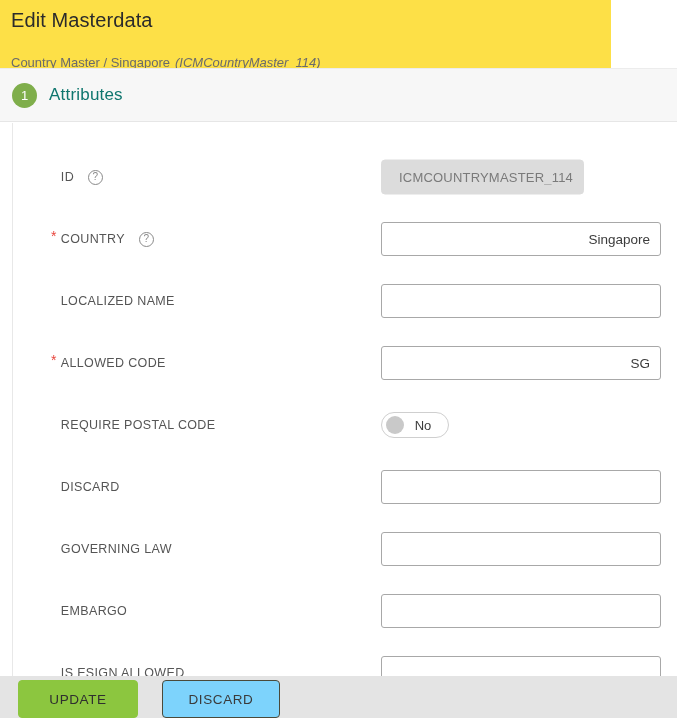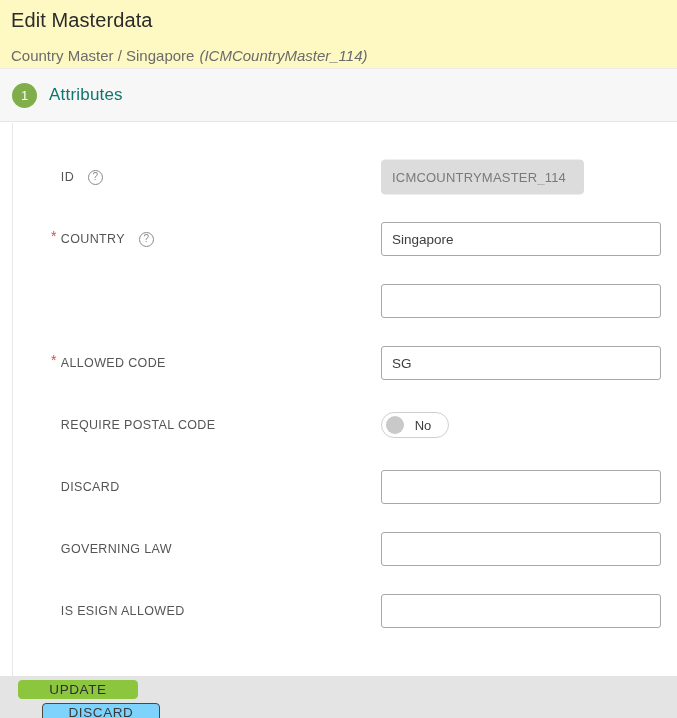--- a/index.html
+++ b/index.html
@@ -20,36 +20,36 @@
     width: 677px;
     height: 718px;
     background: #ffffff;
     overflow: hidden;
   }
 
   
   .title-block {
     position: absolute;
     left: 0; top: 0;
-    width: 677px;
+    width: 611px;
     height: 68px;
-    background: #fef9c3;
+    background: #fde047;
     box-sizing: border-box;
     padding: 7px 0 0 11px;
   }
   .page-title {
     font-size: 20px;
     color: #2b2b2b;
     line-height: 26px;
     font-weight: normal;
     letter-spacing: 0.1px;
   }
   .breadcrumb {
-    margin-top: 14px;
-    font-size: 15px;
+    margin-top: 21px;
+    font-size: 13px;
     color: #6b6b6b;
     line-height: 18px;
     white-space: nowrap;
   }
   .breadcrumb .bc-main { color: #6b6b6b; }
   .breadcrumb .bc-id {
     font-style: italic;
     color: #6b6b6b;
     margin-left: 5px;
   }
@@ -158,20 +158,21 @@
     height: 34px;
     box-sizing: border-box;
     border: 1px solid #a8a8a8;
     border-radius: 3px;
     background: #ffffff;
     font-family: "Liberation Sans", sans-serif;
     font-size: 13.5px;
     color: #3c3c3c;
     padding: 16px 10px;
     outline: none;
+    text-align: right;
   }
   .text-input::placeholder { color: #b0b0b0; }
 
   .text-input.readonly {
     background: #dcdcdc;
     border: 1px solid #dcdcdc;
     color: #7a7a7a;
     width: 203px;
     height: 35px;
     border-radius: 4px;
@@ -212,21 +213,20 @@
     position: absolute;
     left: 0;
     bottom: 0;
     width: 677px;
     height: 42px;
     background: #e4e4e4;
     display: flex;
     align-items: flex-start;
     padding-left: 18px;
     box-sizing: border-box;
-    flex-direction: column;
   }
   .btn {
     font-family: "Liberation Sans", sans-serif;
     font-size: 13.5px;
     letter-spacing: 0.6px;
     height: 38px;
     min-width: 120px;
     border-radius: 4px;
     cursor: pointer;
     box-sizing: border-box;
@@ -274,20 +274,24 @@
         </div>
         <div class="field-row">
           <div class="field-label">
             <span class="req-star">*</span>
             <span>COUNTRY</span>
             <span class="help-icon">?</span>
           </div>
           <div class="field-control"><input type="text" class="text-input" value="Singapore" placeholder="" style=""></div>
         </div>
         <div class="field-row">
+          <div class="field-label">
+            <span class="req-star hidden">*</span>
+            <span>LOCALIZED NAME</span>
+          </div>
           <div class="field-control"><input type="text" class="text-input" value="" placeholder="" style=""></div>
         </div>
         <div class="field-row">
           <div class="field-label">
             <span class="req-star">*</span>
             <span>ALLOWED CODE</span>
           </div>
           <div class="field-control"><input type="text" class="text-input" value="SG" placeholder="" style=""></div>
         </div>
         <div class="field-row">
@@ -310,20 +314,27 @@
         <div class="field-row">
           <div class="field-label">
             <span class="req-star hidden">*</span>
             <span>GOVERNING LAW</span>
           </div>
           <div class="field-control"><input type="text" class="text-input" value="" placeholder="" style=""></div>
         </div>
         <div class="field-row">
           <div class="field-label">
             <span class="req-star hidden">*</span>
+            <span>EMBARGO</span>
+          </div>
+          <div class="field-control"><input type="text" class="text-input" value="" placeholder="" style=""></div>
+        </div>
+        <div class="field-row">
+          <div class="field-label">
+            <span class="req-star hidden">*</span>
             <span>IS ESIGN ALLOWED</span>
           </div>
           <div class="field-control"><input type="text" class="text-input" value="" placeholder="" style=""></div>
         </div>
       </div>
   </div>
 
   <div class="action-bar">
     <button class="btn btn-update">UPDATE</button>
     <button class="btn btn-discard">DISCARD</button>

